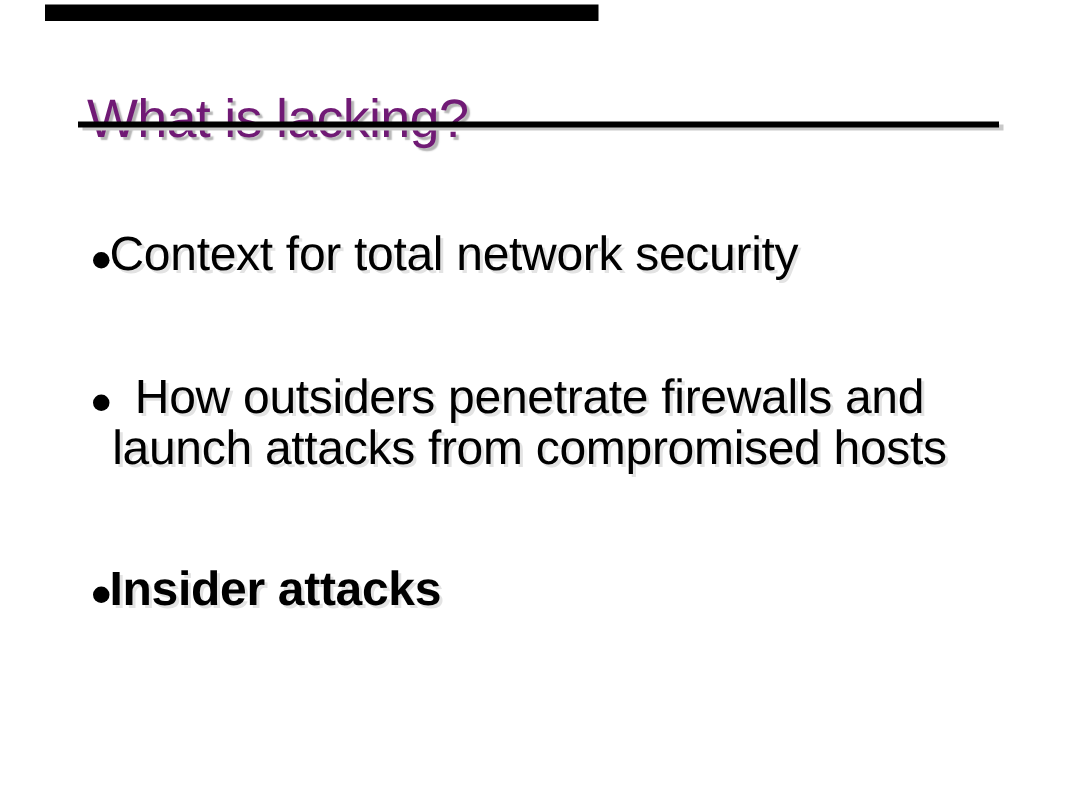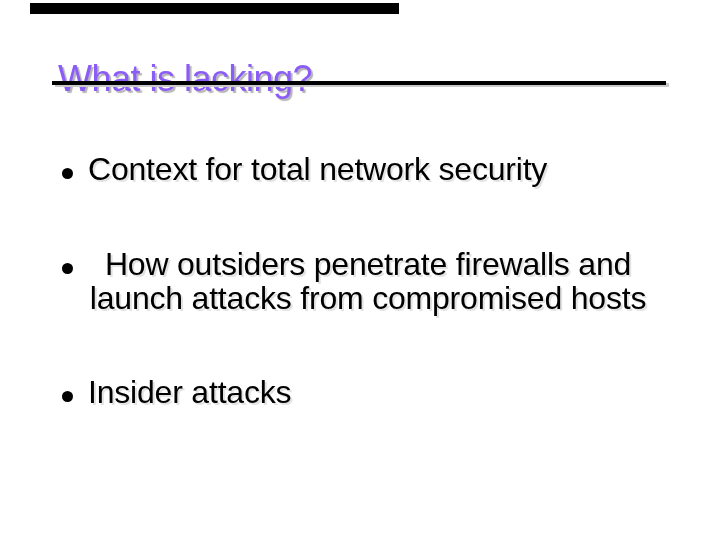--- a/index.html
+++ b/index.html
@@ -29,21 +29,21 @@
     background: #000000;
   }
   .slide-title {
     position: absolute;
     left: 58px;
     top: 35px;
     font-size: 36px;
     line-height: 40px;
     font-weight: 400;
     letter-spacing: -0.5px;
-    color: #8b5cf6;
+    color: #701a75;
     text-shadow: 2px 2px 1px #b5b5b5;
     white-space: nowrap;
   }
   .title-rule {
     position: absolute;
     left: 52px;
     top: 81px;
     width: 614px;
     height: 4px;
     background: #000000;
@@ -58,30 +58,30 @@
   }
   .bullet-item .dot {
     width: 11px;
     height: 11px;
     border-radius: 50%;
     background: #000000;
     margin-top: 16px;
     flex-shrink: 0;
   }
   .bullet-item .bullet-text {
-    margin-left: 15px;
+    margin-left: 0;
     font-size: 32px;
     line-height: 34px;
     letter-spacing: -0.2px;
     max-width: 560px;
     text-shadow: 2px 2px 0 #e3e3e3;
   }
   .bullet-1 { top: 152px; }
   .bullet-2 { top: 247px; text-align: center; }
-  .bullet-3 { top: 375px; }
+  .bullet-3 { top: 375px; font-weight: bold; }
 </style>
 </head>
 <body>
 
 <div class="slide">
 
   <div class="artifact-bar"></div>
 
   <h1 class="slide-title">What is lacking?</h1>
 

